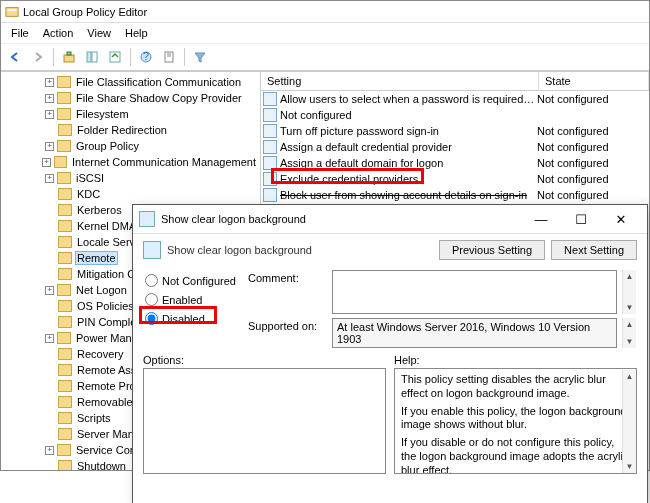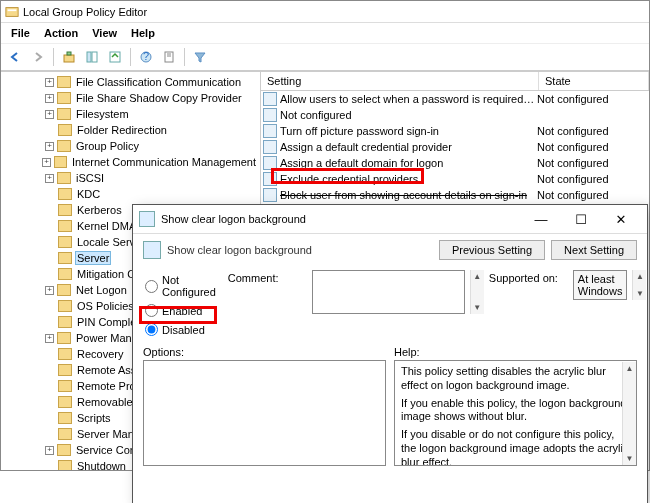--- a/index.html
+++ b/index.html
@@ -1,21 +1,21 @@
 <!DOCTYPE html>
 <html><head>
 <meta charset="utf-8">
 <style>
   * { box-sizing: border-box; margin: 0; padding: 0; font-family: "Segoe UI", Tahoma, sans-serif; font-size: 11px; }
   body { width: 650px; height: 503px; overflow: hidden; background: #fff; position: relative; }
   .window { border: 1px solid #888; width: 650px; height: 471px; display: flex; flex-direction: column; }
   .titlebar { display: flex; align-items: center; height: 22px; padding: 0 4px; background: #fff; border-bottom: 1px solid #ddd; }
   .titlebar .icon { width: 14px; height: 14px; margin-right: 4px; }
   .menubar { display: flex; gap: 2px; padding: 2px 4px; }
-  .menubar span { padding: 2px 6px; cursor: default; font-weight: bold; }
+  .menubar span { padding: 2px 6px; cursor: default; }
   .toolbar { display: flex; align-items: center; gap: 3px; padding: 3px 4px; border-top: 1px solid #eee; border-bottom: 1px solid #ccc; }
   .toolbar .btn { width: 20px; height: 20px; display: flex; align-items: center; justify-content: center; border: 1px solid transparent; }
   .toolbar .sep { width: 1px; height: 18px; background: #ccc; margin: 0 2px; }
   .content { flex: 1; display: flex; border-top: 1px solid #ccc; overflow: hidden; }
   .tree { width: 260px; border-right: 1px solid #ccc; overflow: hidden; padding: 2px; background: #fff; }
   .tree-item { display: flex; align-items: center; height: 16px; white-space: nowrap; }
   .tree-item .indent { display: inline-block; }
   .tree-item .exp { width: 9px; height: 9px; border: 1px solid #888; display: inline-flex; align-items: center; justify-content: center; font-size: 8px; line-height: 1; color: #444; margin-right: 3px; cursor: pointer; }
   .tree-item .noexp { width: 13px; display: inline-block; }
   .tree-item .folder { width: 14px; height: 12px; background: #f6d98a; border: 1px solid #c9a44a; margin-right: 3px; display: inline-block; }
@@ -41,21 +41,21 @@
   .dlg-titlebar .ctl { width: 40px; height: 24px; display: flex; align-items: center; justify-content: center; font-size: 13px; }
   .dlg-body { flex: 1; padding: 6px 10px; border-top: 1px solid #ddd; overflow: hidden; }
   .dlg-head { display: flex; align-items: center; gap: 6px; margin-bottom: 10px; }
   .dlg-head .icon { width: 18px; height: 18px; border: 1px solid #7aa; background: #def; }
   .dlg-head .txt { flex: 1; color: #333; }
   .dlg-head .btn { padding: 3px 12px; background: #eee; border: 1px solid #aaa; }
   .dlg-config { display: flex; gap: 10px; }
   .dlg-radios { display: flex; flex-direction: column; gap: 6px; padding: 4px 2px; }
   .dlg-radio { display: flex; align-items: center; gap: 4px; }
   .dlg-radio input { margin: 0; }
-  .dlg-right { flex: 1; display: flex; flex-direction: row; gap: 4px; }
+  .dlg-right { flex: 1; display: flex; flex-direction: column; gap: 4px; }
   .dlg-field { display: flex; gap: 6px; align-items: flex-start; }
   .dlg-field .lbl { width: 78px; padding-top: 2px; }
   .dlg-field textarea, .dlg-field .supported { flex: 1; border: 1px solid #888; background: #fff; font-family: inherit; font-size: 11px; padding: 2px 4px; }
   .dlg-field textarea.comment { height: 44px; resize: none; }
   .dlg-field .supported { height: 30px; background: #f6f6f6; overflow: hidden; }
   .dlg-lower { display: flex; gap: 8px; margin-top: 6px; height: 120px; }
   .dlg-lower .pane { flex: 1; display: flex; flex-direction: column; }
   .dlg-lower .pane .lbl { margin-bottom: 2px; }
   .dlg-lower .box { flex: 1; border: 1px solid #888; padding: 4px 6px; overflow: hidden; background: #fff; }
   .dlg-lower .box p { margin-bottom: 4px; line-height: 1.25; }
@@ -196,21 +196,21 @@
         <div class="tree-item">
           <span class="indent" style="width: 42px;"></span>
           <span class="noexp"></span>
           <span class="folder"></span>
           <span class="label">Locale Services</span>
         </div>
         <div class="tree-item sel">
           <span class="indent" style="width: 42px;"></span>
           <span class="noexp"></span>
           <span class="folder"></span>
-          <span class="label">Server</span>
+          <span class="label">Remote</span>
         </div>
         <div class="tree-item">
           <span class="indent" style="width: 42px;"></span>
           <span class="noexp"></span>
           <span class="folder"></span>
           <span class="label">Mitigation Options</span>
         </div>
         <div class="tree-item">
           <span class="indent" style="width: 42px;"></span>
           <span class="exp">+</span>

